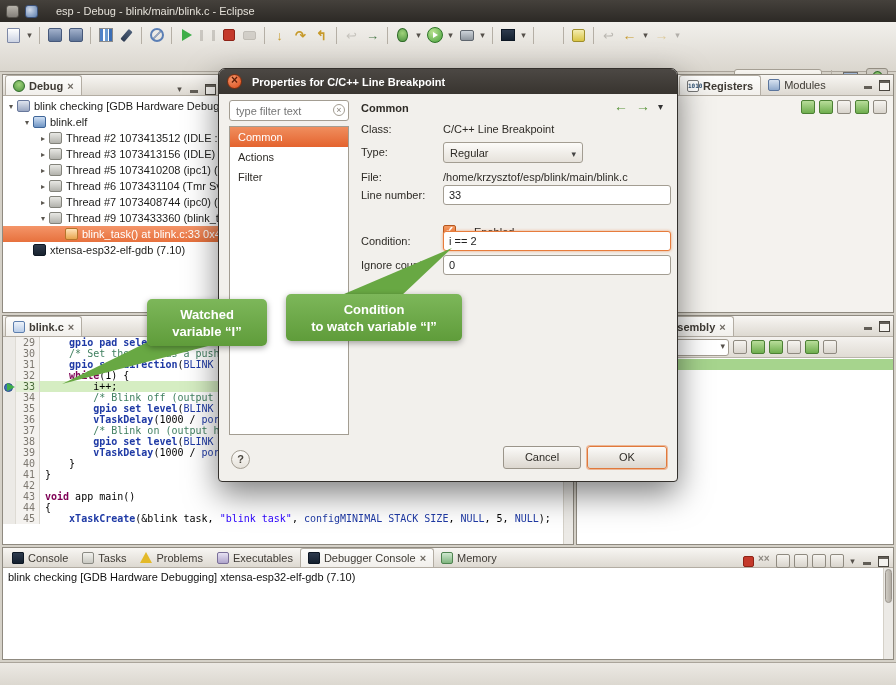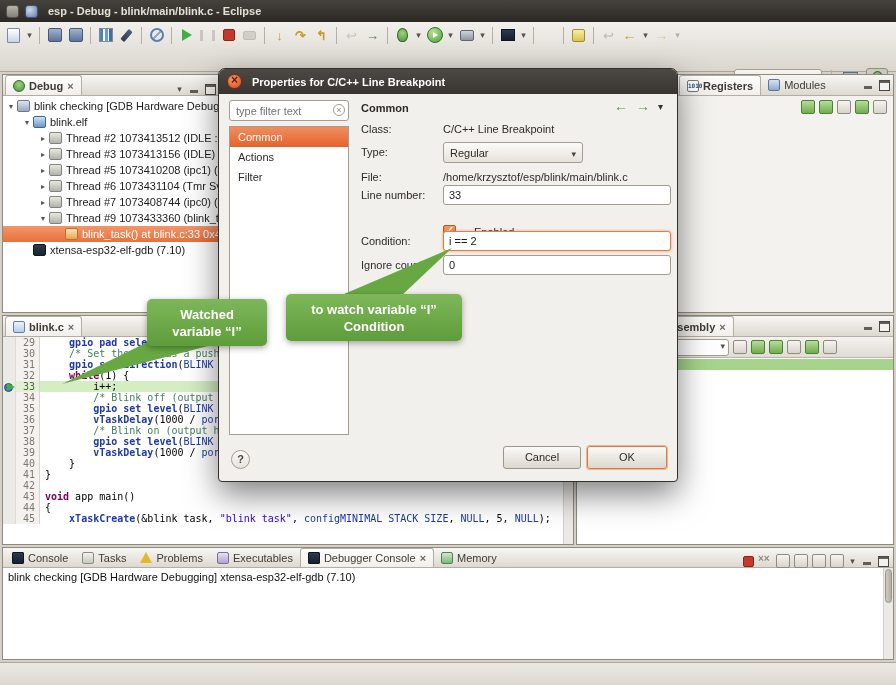--- a/index.html
+++ b/index.html
@@ -4,21 +4,21 @@
 <style>
 *{margin:0;padding:0;box-sizing:border-box}
 html,body{width:896px;height:685px}
 body{position:relative;background:#d5d1c8;font-family:"Liberation Sans",sans-serif;font-size:11px;color:#1d1d1b;overflow:hidden}
 
 
 .titlebar{position:absolute;top:0;left:0;width:896px;height:22px;background:linear-gradient(#45413c,#2c2925);display:flex;align-items:center;gap:6px;padding:0 6px}
 .ti{width:13px;height:13px;border-radius:3px;flex:0 0 auto}
 .ti.app1{background:linear-gradient(#b8b4ac,#84807a);border:1px solid #55524c}
 .ti.app2{background:radial-gradient(circle at 35% 35%,#cfd8e8,#5d7fae);border:1px solid #3c527a}
-.title-text{font-weight:bold;color:#e4e0d8;margin-left:4px;white-space:nowrap}
+.title-text{font-weight:normal;color:#e4e0d8;margin-left:12px;white-space:nowrap}
 
 
 .main-toolbar{position:absolute;top:22px;left:0;width:896px;height:50px;background:linear-gradient(#f2f0ec,#dad6ce);border-bottom:1px solid #a9a399}
 .tb-row{display:flex;align-items:center;height:26px;padding:0 4px;gap:2px}
 .tbi{position:relative;display:inline-flex;align-items:center;justify-content:center;width:19px;height:20px;border-radius:3px;font-size:13px;color:#4a463f;flex:0 0 auto}
 .tbi.narrow{width:9px}
 .tbsep{width:1px;height:17px;background:#b5afa5;margin:0 3px;flex:0 0 auto}
 .dim{opacity:.38}
 .caret::before{content:"▾";font-size:9px;color:#55504a}
 .ic-new::before{content:"";width:11px;height:13px;background:linear-gradient(#ffffff,#ccd3e3);border:1px solid #7d88a6;border-radius:1px}
@@ -627,15 +627,15 @@
 
 <svg class="tails" width="896" height="685" viewBox="0 0 896 685">
   <polygon points="160,336 208,346 62,384" fill="#68a843"></polygon>
   <polygon points="337,297 400,297 452,248" fill="#68a843"></polygon>
 </svg>
 <div class="callout callout-1">
   <div>Watched</div>
   <div>variable “I”</div>
 </div>
 <div class="callout callout-2">
+  <div>Condition</div>
   <div>to watch variable “I”</div>
-  <div>Condition</div>
 </div>
 
 </body></html>

